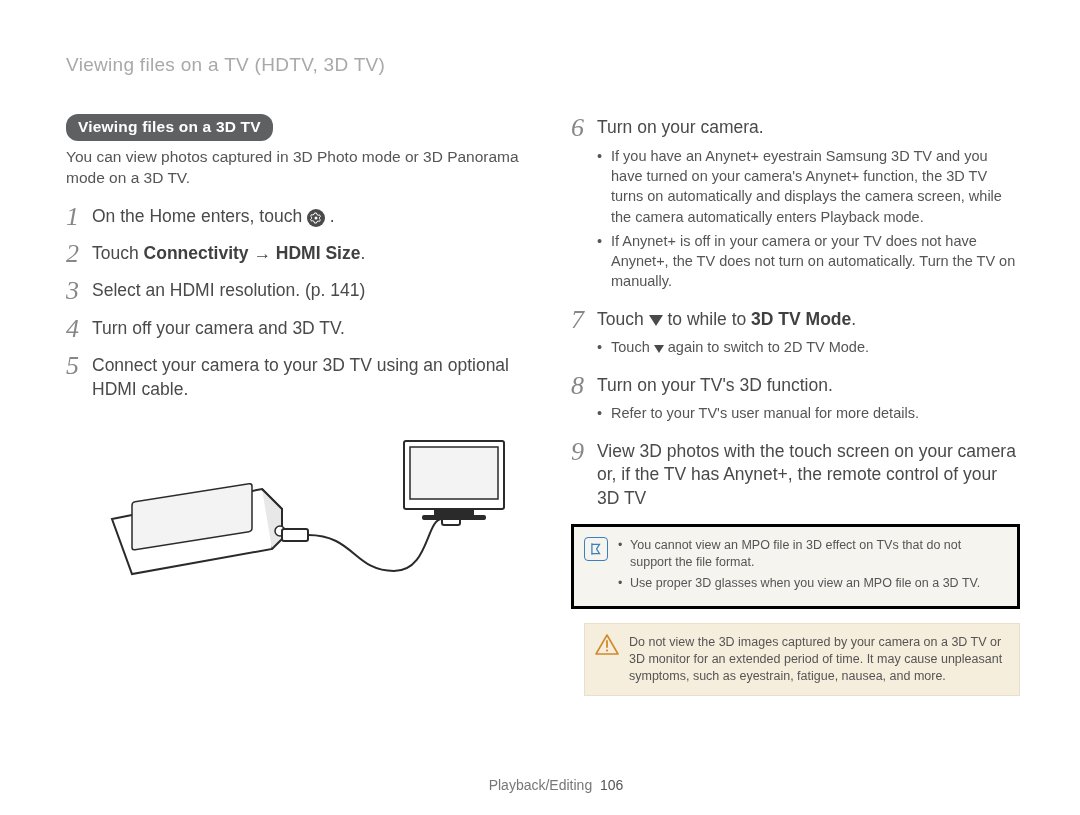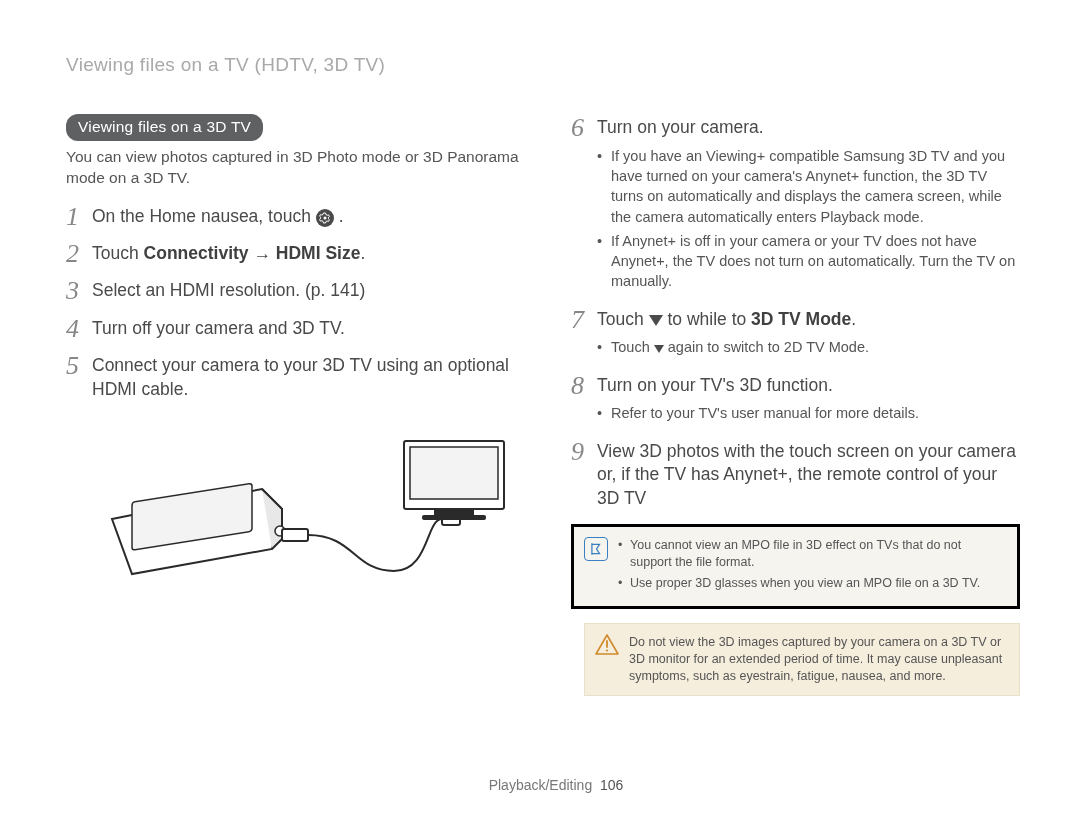--- a/index.html
+++ b/index.html
@@ -37,21 +37,21 @@
   .col-right {
     flex: 1;
   }
   .pill {
     display: inline-block;
     background: #5f6061;
     color: #ffffff;
     font-size: 15.5px;
     padding: 4px 12px 5px;
     border-radius: 12px;
-    font-weight: 400;
+    font-weight: 700;
     letter-spacing: 0.2px;
     text-align: center;
   }
   .intro {
     margin-top: 6px;
     font-size: 15.5px;
     line-height: 1.35;
     color: #555;
   }
   ol.steps {
@@ -212,21 +212,21 @@
 
       <span class="pill">Viewing files on a 3D TV</span>
 
       <div class="intro">You can view photos captured in 3D Photo mode or 3D Panorama mode on a 3D TV.</div>
 
       <ol class="steps">
 
         <li>
           <span class="step-num">1</span>
           <span class="step-body">
-            <span>On the Home nausea, touch </span>
+            <span>On the Home enters, touch </span>
             <span class="settings-icon">
               <svg viewBox="0 0 24 24" width="12" height="12" fill="#fff">
                   <circle cx="12" cy="12" r="3"></circle>
                   <path d="M19 12c0-.5 0-1-.1-1.4l2-1.6-2-3.4-2.4 1c-.8-.6-1.6-1.1-2.6-1.4L13 2h-4l-.8 2.6c-.9.3-1.8.8-2.6 1.4l-2.4-1-2 3.4 2 1.6C3.1 11 3 11.5 3 12s0 1 .1 1.4l-2 1.6 2 3.4 2.4-1c.8.6 1.6 1.1 2.6 1.4L9 22h4l.8-2.6c.9-.3 1.8-.8 2.6-1.4l2.4 1 2-3.4-2-1.6c.2-.4.2-.9.2-1z" fill="none" stroke="#fff" stroke-width="2"></path>
                 </svg>
             </span>
             <span> .</span>
           </span>
         </li>
 
@@ -284,21 +284,21 @@
 
     <div class="col-right">
 
       <ol class="steps" style="margin-top:0">
 
         <li>
           <span class="step-num">6</span>
           <div style="flex:1">
             <div class="step-body">Turn on your camera.</div>
             <ul class="sub" style="margin-left:0">
-              <li>If you have an Viewing+ compatible Samsung 3D TV and you have turned on your camera's Anynet+ function, the 3D TV turns on automatically and displays the camera screen, while the camera automatically enters Playback mode.</li>
+              <li>If you have an Anynet+ eyestrain Samsung 3D TV and you have turned on your camera's Anynet+ function, the 3D TV turns on automatically and displays the camera screen, while the camera automatically enters Playback mode.</li>
               <li>If Anynet+ is off in your camera or your TV does not have Anynet+, the TV does not turn on automatically. Turn the TV on manually.</li>
             </ul>
           </div>
         </li>
 
         <li style="margin-top:10px">
           <span class="step-num">7</span>
           <div style="flex:1">
             <div class="step-body">
               <span>Touch </span>

